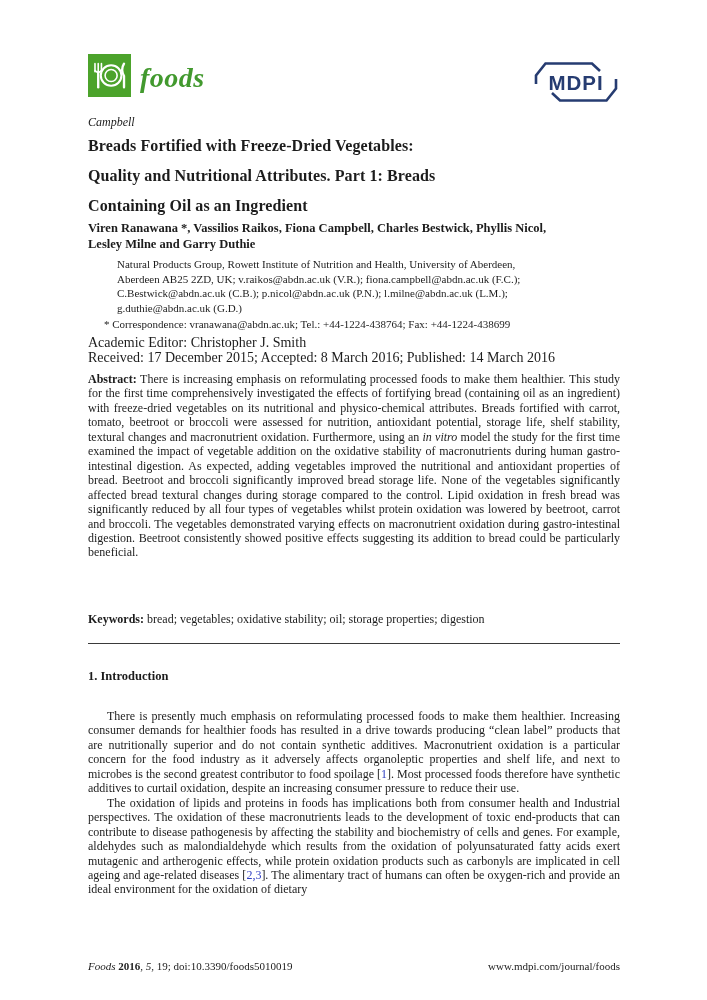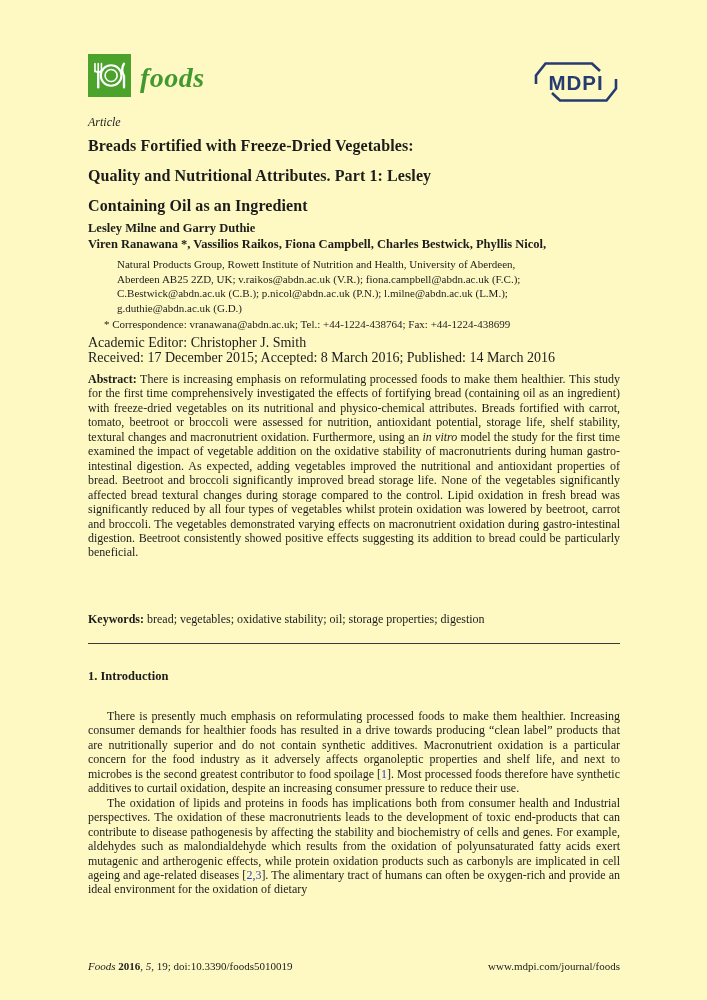--- a/index.html
+++ b/index.html
@@ -1,20 +1,20 @@
 <!DOCTYPE html>
 <html><head>
 <meta charset="utf-8">
 <style>
   html,body { margin:0; padding:0; background:#e8e8e8; }
   .page {
     position:relative;
     width:707px; height:1000px;
     margin:0 auto;
-    background:#fef9c3;
+    background:#ffffff;
     font-family:"Liberation Serif","DejaVu Serif",serif;
     color:#1c1c1c;
     overflow:hidden;
   }
   .abs { position:absolute; }
 
   
   .header-row { top:54px; left:88px; width:532px; display:flex; justify-content:space-between; align-items:flex-start; }
   .journal-brand { display:flex; align-items:flex-end; gap:9px; }
   .journal-wordmark {
@@ -76,31 +76,31 @@
     </div>
     <svg class="mdpi-logo" width="88" height="44" viewBox="0 0 88 44">
       <g stroke="#263c71" stroke-width="2.6" fill="none" stroke-linejoin="miter">
         <polyline points="4,24 4,15.5 13.5,3.5 60,3.5 68,11"></polyline>
         <polyline points="84,19 84,28.5 74.5,40.5 28,40.5 20,33"></polyline>
       </g>
       <text x="44" y="29.5" text-anchor="middle" font-family="Liberation Sans, DejaVu Sans, sans-serif" font-size="20.5" font-weight="bold" letter-spacing="1" fill="#263c71">MDPI</text>
     </svg>
   </div>
 
-  <div class="abs article-type">Article</div>
+  <div class="abs article-type">Campbell</div>
 
   <h1 class="abs title" style="margin:0">
     <div>Breads Fortified with Freeze-Dried Vegetables:</div>
-    <div>Quality and Nutritional Attributes. Part 1: Lesley</div>
+    <div>Quality and Nutritional Attributes. Part 1: Breads</div>
     <div>Containing Oil as an Ingredient</div>
   </h1>
 
   <div class="abs authors">
+    <div>Viren Ranawana *, Vassilios Raikos, Fiona Campbell, Charles Bestwick, Phyllis Nicol,</div>
     <div>Lesley Milne and Garry Duthie</div>
-    <div>Viren Ranawana *, Vassilios Raikos, Fiona Campbell, Charles Bestwick, Phyllis Nicol,</div>
   </div>
 
   <div class="abs affil">
     <div>Natural Products Group, Rowett Institute of Nutrition and Health, University of Aberdeen,</div>
     <div>Aberdeen AB25 2ZD, UK; v.raikos@abdn.ac.uk (V.R.); fiona.campbell@abdn.ac.uk (F.C.);</div>
     <div>C.Bestwick@abdn.ac.uk (C.B.); p.nicol@abdn.ac.uk (P.N.); l.milne@abdn.ac.uk (L.M.);</div>
     <div>g.duthie@abdn.ac.uk (G.D.)</div>
     <div class="corr">*  Correspondence: vranawana@abdn.ac.uk; Tel.: +44-1224-438764; Fax: +44-1224-438699</div>
   </div>
 

